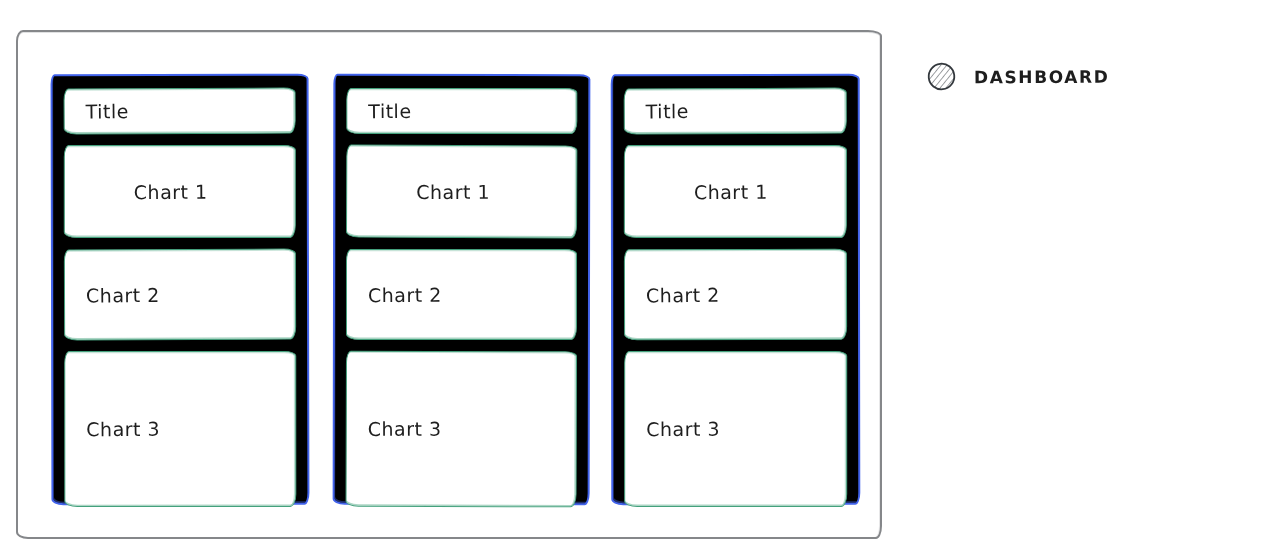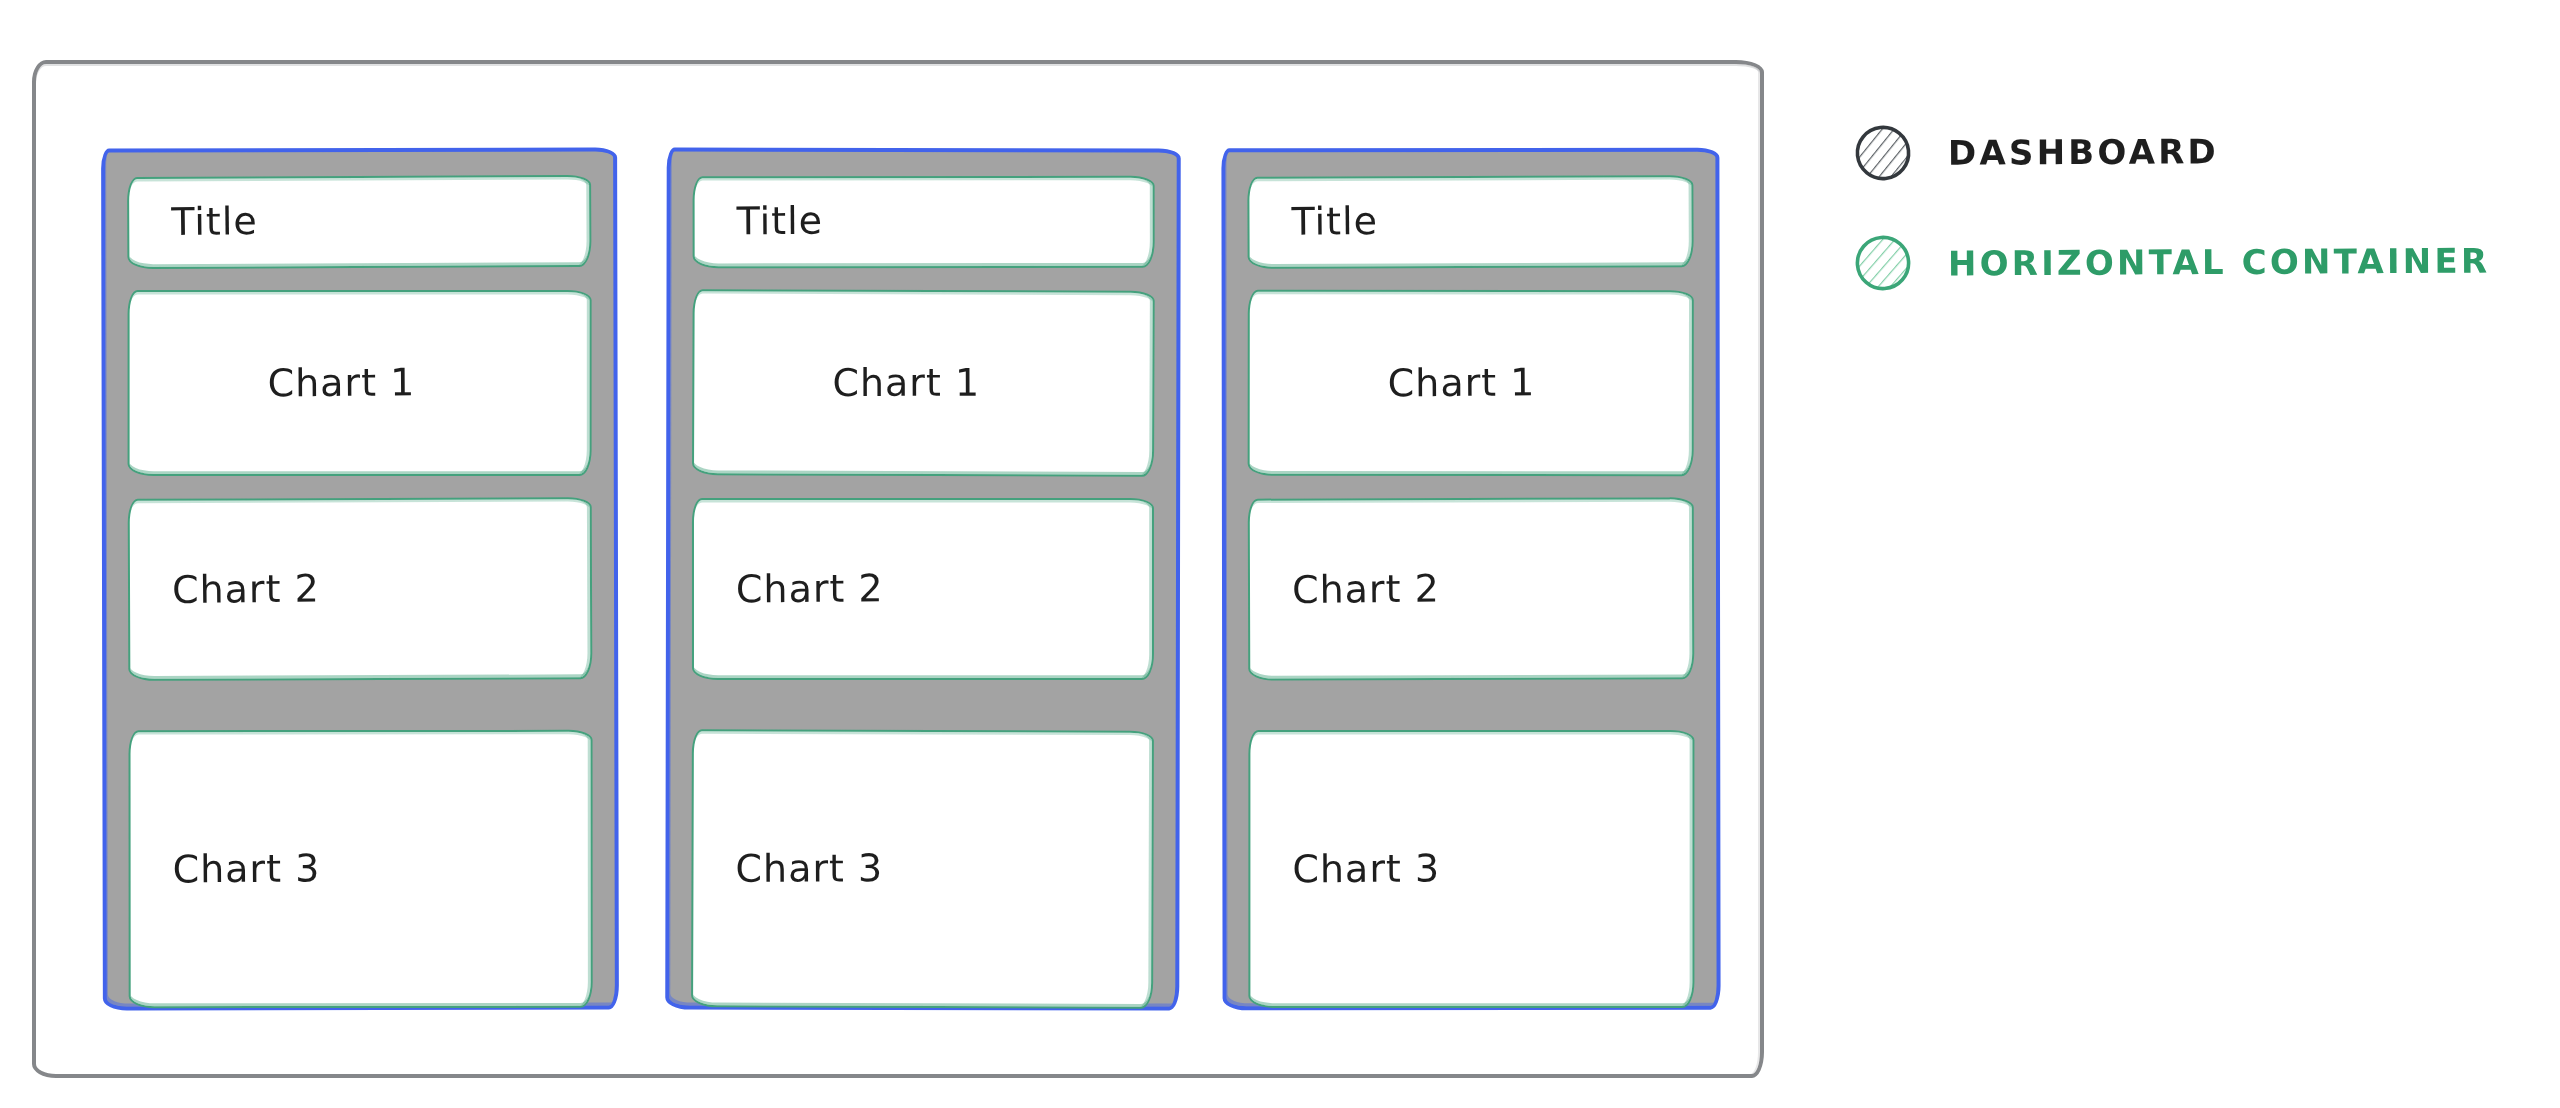--- a/index.html
+++ b/index.html
@@ -30,21 +30,21 @@
     background: #ffffff;
   }
   
   .column {
     position: absolute;
     top: 42px;
     height: 431px;
     border: 2.2px solid #4263eb;
     border-radius: 4px 11px 5px 12px / 10px 5px 12px 6px;
     box-shadow: inset 1px -2px 0 -0.5px rgba(66,99,235,0.45);
-    background: #a3a3a3;
+    background: #000000;
     box-sizing: border-box;
     padding: 12px 11px;
     display: flex;
     flex-direction: column;
     gap: 11px;
   }
   .column-1 { left: 33px;  width: 258px; transform: rotate(-0.12deg); }
   .column-2 { left: 315px; width: 257px; transform: rotate(0.1deg); }
   .column-3 { left: 593px; width: 249px; transform: rotate(-0.08deg); }
   
@@ -54,21 +54,21 @@
     box-shadow: inset 0 -2px 0 -0.6px rgba(68,161,125,0.45), inset -2px 0 0 -0.6px rgba(68,161,125,0.35), inset 0 2px 0 -0.8px rgba(68,161,125,0.3);
     background: #ffffff;
     box-sizing: border-box;
     display: flex;
     align-items: center;
     flex: 0 0 auto;
   }
   .box-title   { height: 46px;  transform: rotate(-0.15deg); }
   .box-chart-1 { height: 93px;  transform: rotate(0.12deg); padding-left: 48px; }
   .box-chart-2 { height: 91px;  transform: rotate(-0.1deg); text-align: center; }
-  .box-chart-3 { height: 139px; transform: rotate(0.08deg); margin-top: 14px; }
+  .box-chart-3 { height: 156px; transform: rotate(0.08deg); }
   .box-label {
     padding-left: 21px;
     font-size: 19px;
     color: #1e1e1e;
     letter-spacing: 0.5px;
     white-space: nowrap;
     transform: rotate(-0.4deg);
   }
   
   .legend {
@@ -168,22 +168,16 @@
   <div class="legend">
 
     <div class="legend-row">
       <svg class="legend-swatch" viewBox="0 0 31 31">
         <circle cx="15.5" cy="15.5" r="12.8" fill="url(#hatch-black)" stroke="#33383d" stroke-width="1.8" transform="rotate(-6 15.5 15.5)"></circle>
       </svg>
       <span class="legend-label c-dashboard">DASHBOARD</span>
     </div>
 
 
-    <div class="legend-row">
-      <svg class="legend-swatch" viewBox="0 0 31 31">
-        <circle cx="15.5" cy="15.5" r="12.8" fill="url(#hatch-green)" stroke="#3ba678" stroke-width="1.8" transform="rotate(-4 15.5 15.5)"></circle>
-      </svg>
-      <span class="legend-label c-horizontal">HORIZONTAL CONTAINER</span>
-    </div>
 
   </div>
 
 </div>
 
 </body></html>

